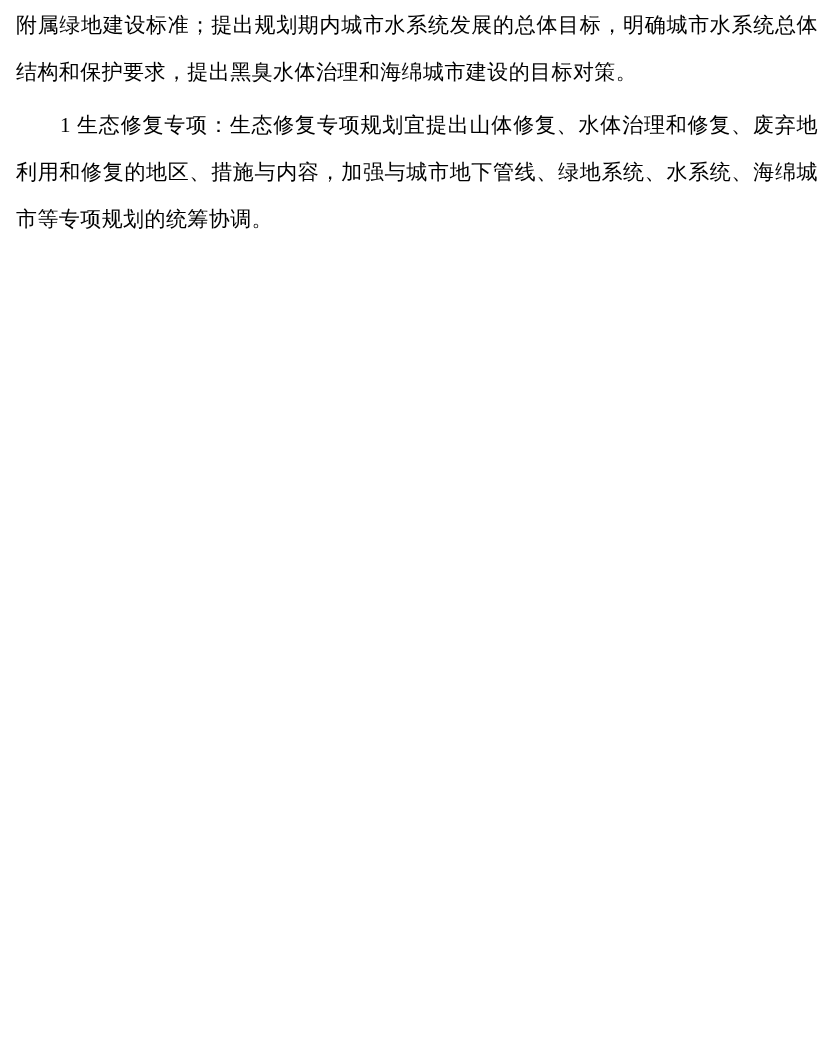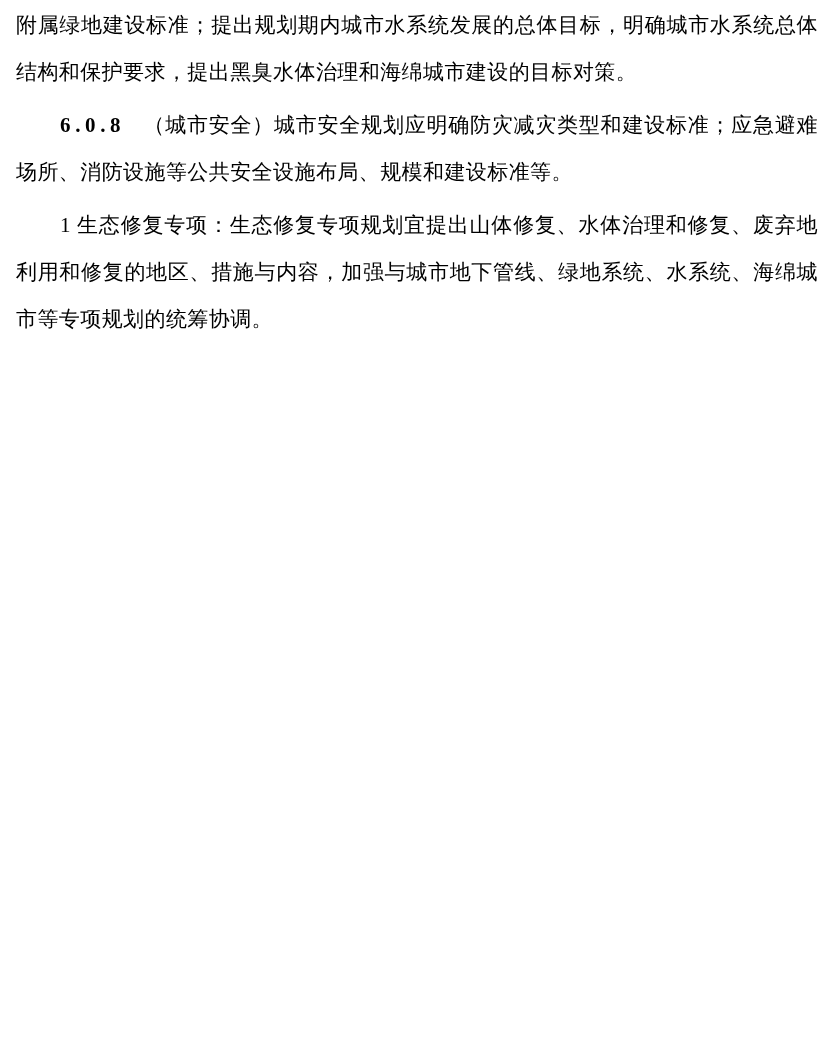--- a/index.html
+++ b/index.html
@@ -46,18 +46,17 @@
 </head>
 <body>
 
 <div class="page">
 
   <p class="para"><span>附属绿地建设标准；提出规划期内城市水系统发展的总体目标，明确城市水系统总体结构和保护要求，提出黑臭水体治理和海绵城市建设的目标对策。</span></p>
 
 
 
 
-  <p class="para indent"><span class="num">6.0.8</span><span>（城市安全）城市安全规划应明确防灾减灾类型和建设标准；应急避难场所、消防设施等公共安全设施布局、规模和建设标准等。</span></p>
 
 
   <p class="para indent"><span>1 生态修复专项：生态修复专项规划宜提出山体修复、水体治理和修复、废弃地利用和修复的地区、措施与内容，加强与城市地下管线、绿地系统、水系统、海绵城市等专项规划的统筹协调。</span></p>
 
 </div>
 
 </body></html>

